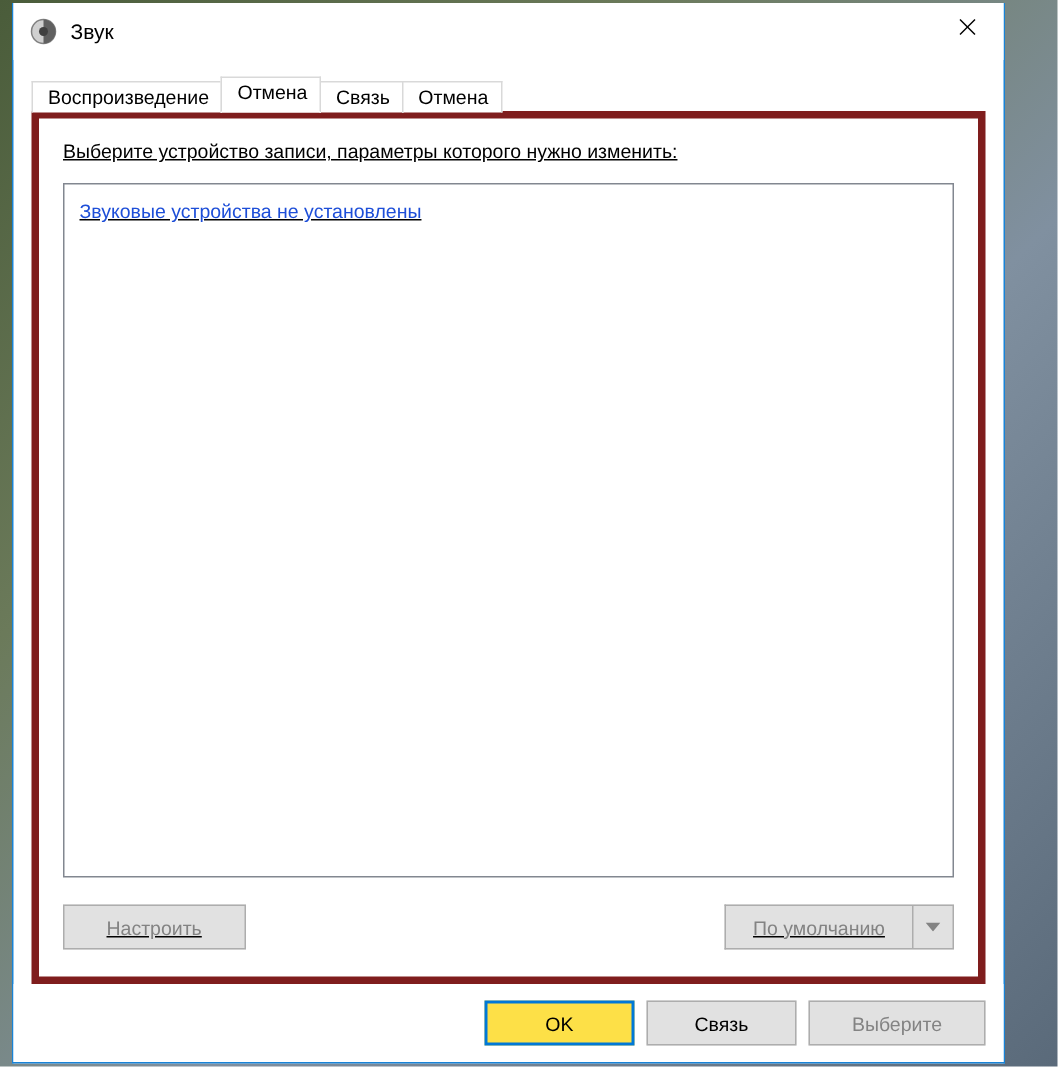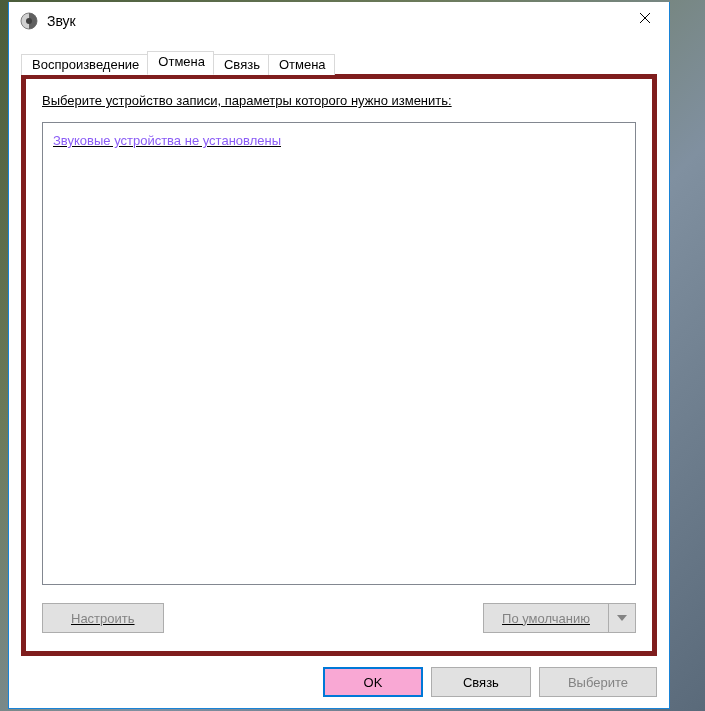--- a/index.html
+++ b/index.html
@@ -105,21 +105,21 @@
       font-size: 13px;
       color: #000;
       margin-bottom: 14px;
     }
     .device-list {
       border: 1px solid #828790;
       background: #ffffff;
       flex: 1;
       padding: 10px 10px;
       font-size: 13px;
-      color: #8b5cf6;
+      color: #1d4ed8;
       overflow: auto;
     }
     .panel-buttons {
       display: flex;
       margin-top: 18px;
       gap: 10px;
     }
     .panel-buttons .spacer { flex: 1; }
     .btn {
       height: 30px;
@@ -134,21 +134,21 @@
       align-items: center;
       justify-content: center;
       font-family: inherit;
     }
     .btn.disabled {
       color: #838383;
       cursor: default;
     }
     .btn.default-btn {
       border: 2px solid #0078d7;
-      background: #f9a8d4;
+      background: #fde047;
     }
     .dropdown-btn {
       display: inline-flex;
       height: 30px;
     }
     .dropdown-btn .btn-main {
       border: 1px solid #adadad;
       border-right: none;
       background: #e1e1e1;
       min-width: 125px;

